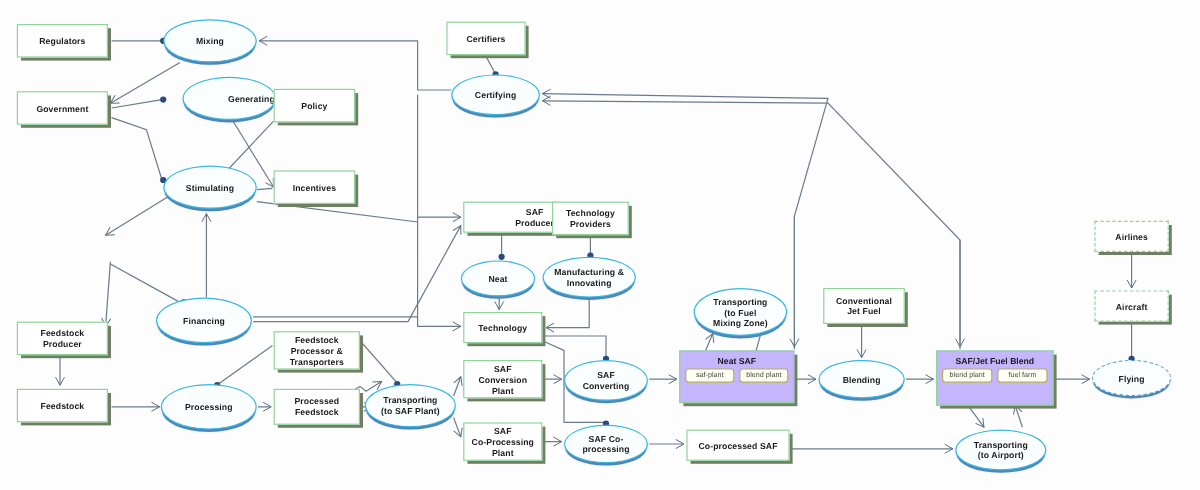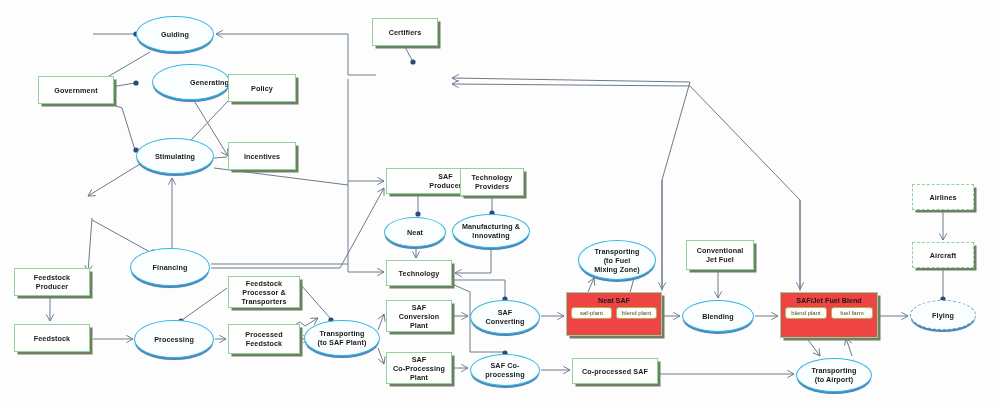--- a/index.html
+++ b/index.html
@@ -13,21 +13,21 @@
   
   .rect{background:#ffffff;border:1px solid #8fd49a;box-shadow:3px 3px 0 -0.5px #6f7f63;}
   .rect.dash{border:1px dashed #8fd49a;}
 
   
   .ell{background:#fbfeff;border:1.2px solid #36b7e0;border-radius:50%;
        box-shadow:0 3px 0 -1px #4f86b8, 0 2px 2px -1px rgba(40,90,140,.55);}
   .ell.dash{border:1.2px dashed #5fa8c4;}
 
   
-  .cont{background:#ef4444;border:1px solid #8fd49a;box-shadow:3px 3px 0 -0.5px #6f7f63;
+  .cont{background:#c4b5fd;border:1px solid #8fd49a;box-shadow:3px 3px 0 -0.5px #6f7f63;
         display:block;padding:0;}
   .cont .ctitle{font-size:7.2px;font-weight:bold;color:#1a1a1a;text-align:center;padding-top:3px;}
   .cont .chips{display:flex;justify-content:space-around;align-items:center;padding:2px 4px 0 4px;gap:4px;}
   .chip{flex:1;border:1px solid #b5ae5c;border-radius:3px;background:#fffef4;
         font-size:6px;font-weight:normal;color:#4a4a3a;text-align:center;padding:2px 1px;}
 </style>
 </head>
 <body>
 
 <div id="stage">
@@ -147,31 +147,34 @@
       <circle cx="943" cy="299" r="2.6" fill="#2a4a7a" stroke="none"></circle>
 
       <path d="M662,291 L662,180 L690,82 L452,78" marker-end="url(#ah)"></path>
       <path d="M800,291 L800,200 L690,86 L452,84" marker-end="url(#ah)"></path>
 
       <path d="M662,180 L662,289" marker-end="url(#ah)"></path>
       <path d="M800,200 L800,289" marker-end="url(#ah)"></path>
     </g>
   </svg>
 
-  <div class="node rect" style="left:14px;top:76px;width:76px;height:28px;margin-left:24px;">
+  <div class="node rect" style="left:14px;top:20px;width:76px;height:28px;">
+      <span>Regulators</span>
+    </div>
+  <div class="node rect" style="left:14px;top:76px;width:76px;height:28px;">
       <span>Government</span>
     </div>
   <div class="node rect" style="left:14px;top:268px;width:76px;height:28px;white-space:pre-line;"><span>Feedstock
 Producer</span></div>
   <div class="node rect" style="left:14px;top:324px;width:76px;height:28px;">
       <span>Feedstock</span>
     </div>
 
   <div class="node ell" style="left:136px;top:16px;width:78px;height:36px;">
-      <span>Guiding</span>
+      <span>Mixing</span>
     </div>
   <div class="node ell" style="left:152px;top:64px;width:78px;height:36px;justify-content:flex-end;">
       <span>Generating</span>
     </div>
   <div class="node ell" style="left:136px;top:138px;width:78px;height:36px;">
       <span>Stimulating</span>
     </div>
   <div class="node ell" style="left:130px;top:248px;width:80px;height:38px;">
       <span>Financing</span>
     </div>
@@ -188,20 +191,23 @@
   <div class="node rect" style="left:228px;top:276px;width:72px;height:32px;white-space:pre-line;"><span>Feedstock
 Processor &amp;
 Transporters</span></div>
   <div class="node rect" style="left:228px;top:324px;width:72px;height:30px;white-space:pre-line;"><span>Processed
 Feedstock</span></div>
   <div class="node ell" style="left:304px;top:320px;width:76px;height:36px;white-space:pre-line;"><span>Transporting
 (to SAF Plant)</span></div>
 
   <div class="node rect" style="left:372px;top:18px;width:66px;height:28px;">
       <span>Certifiers</span>
+    </div>
+  <div class="node ell" style="left:376px;top:62px;width:74px;height:34px;">
+      <span>Certifying</span>
     </div>
 
   <div class="node rect" style="left:386px;top:168px;width:80px;height:26px;padding-left:39px;">
       <span>SAF Producer</span>
     </div>
   <div class="node rect" style="left:460px;top:168px;width:64px;height:28px;white-space:pre-line;"><span>Technology
 Providers</span></div>
   <div class="node ell" style="left:384px;top:217px;width:62px;height:30px;">
       <span>Neat</span>
     </div>

